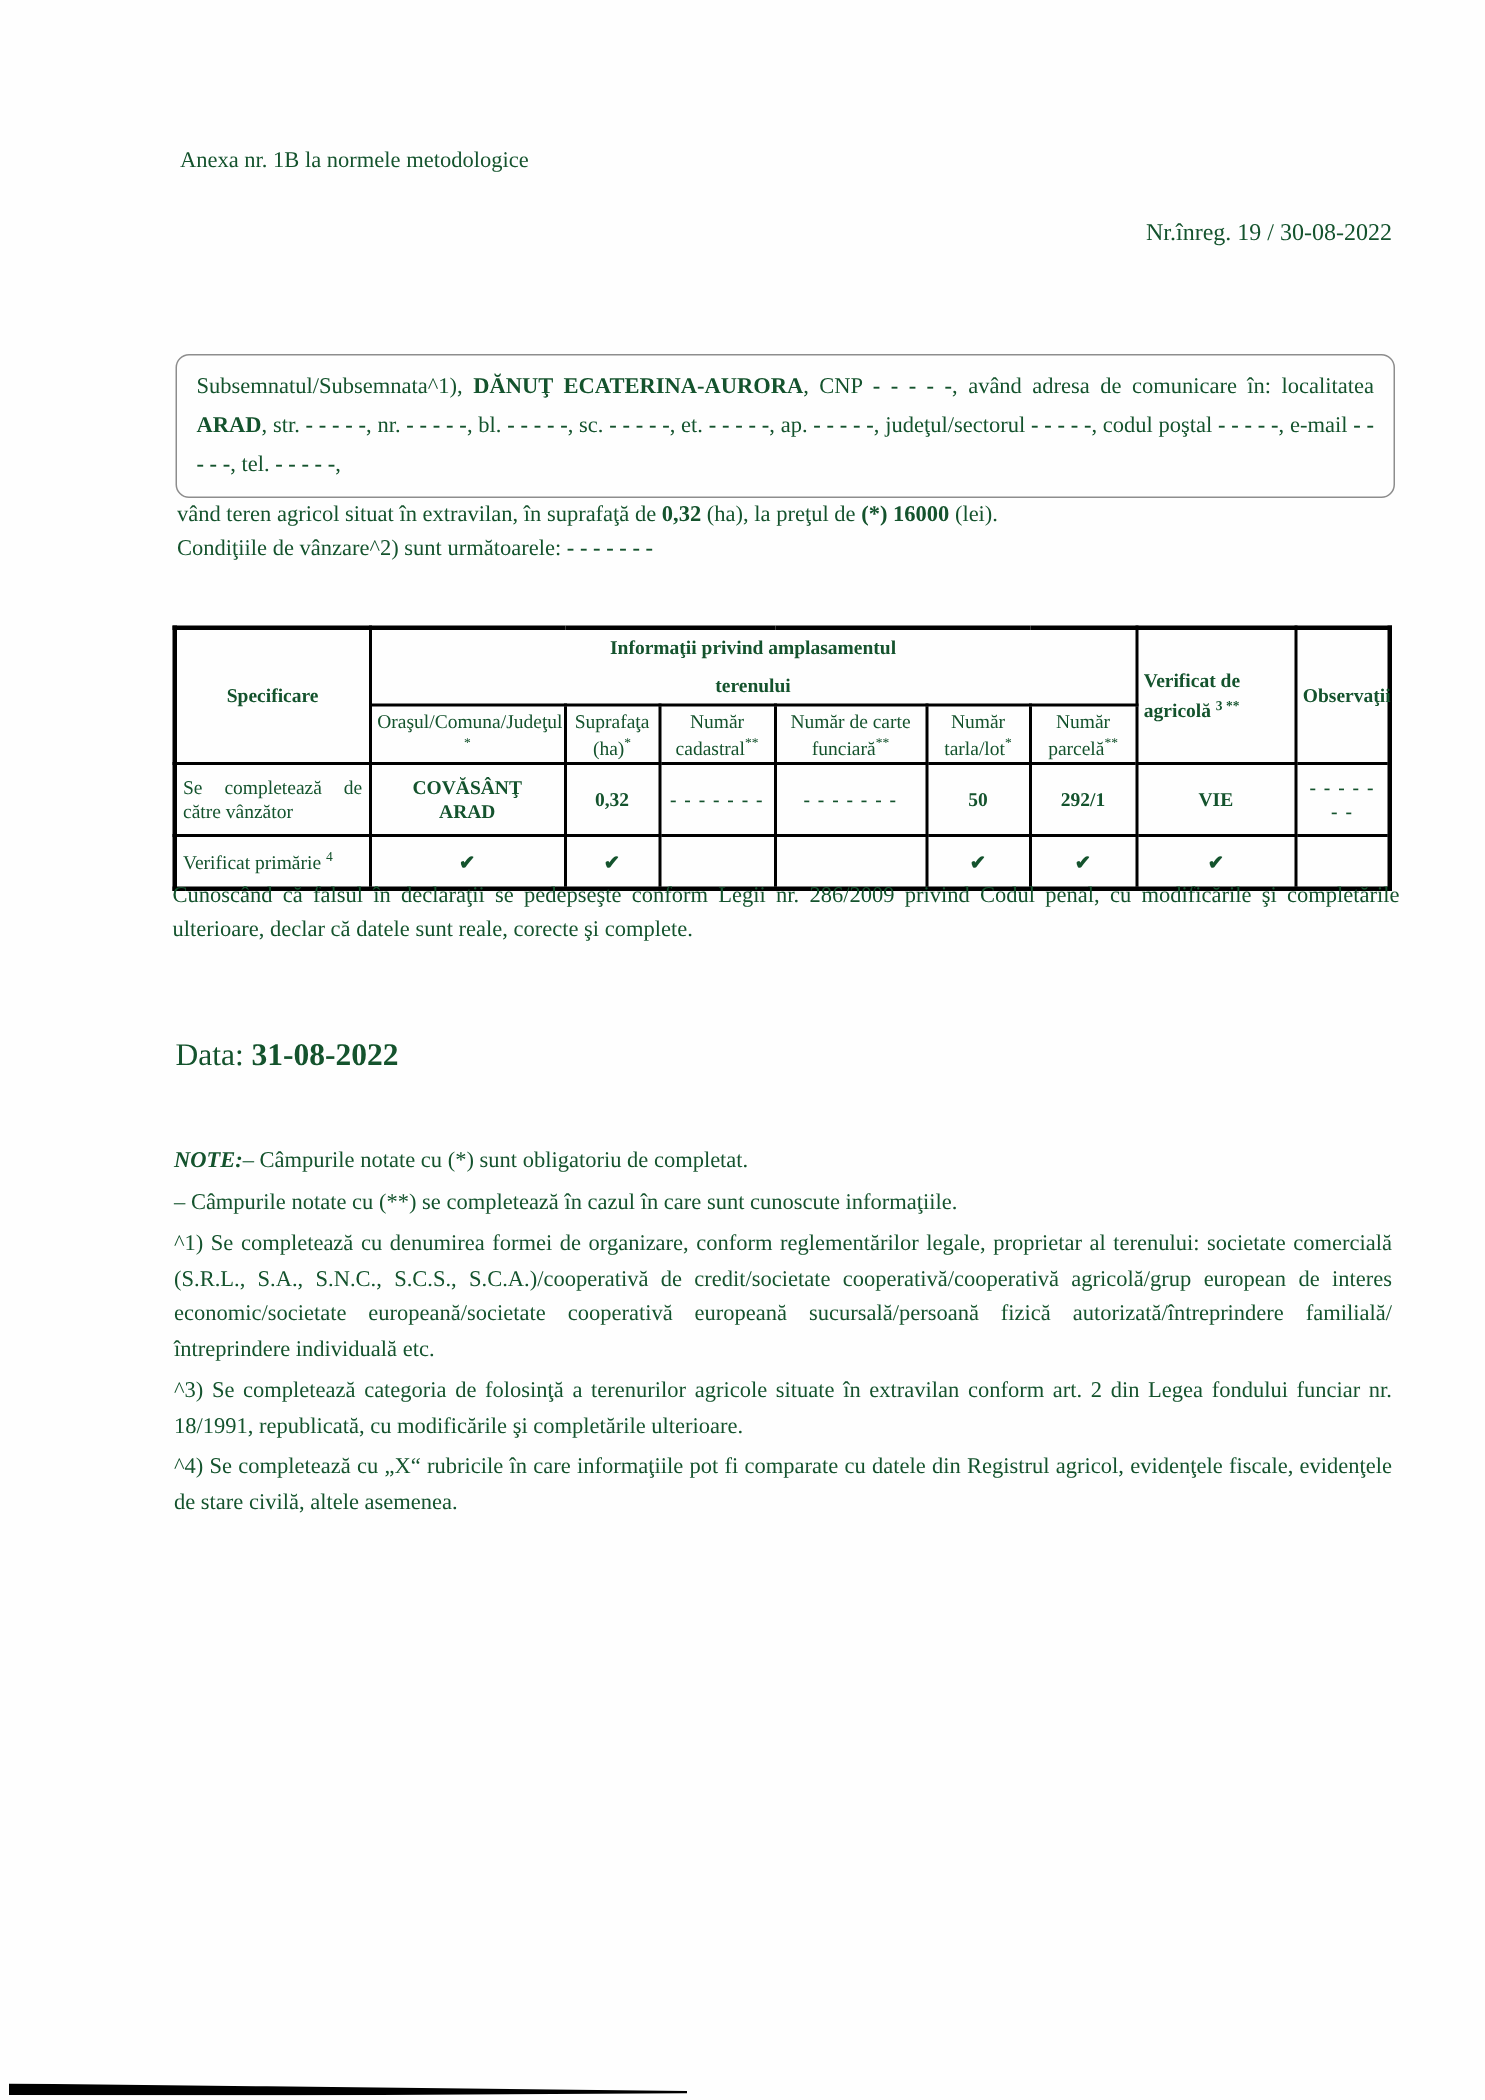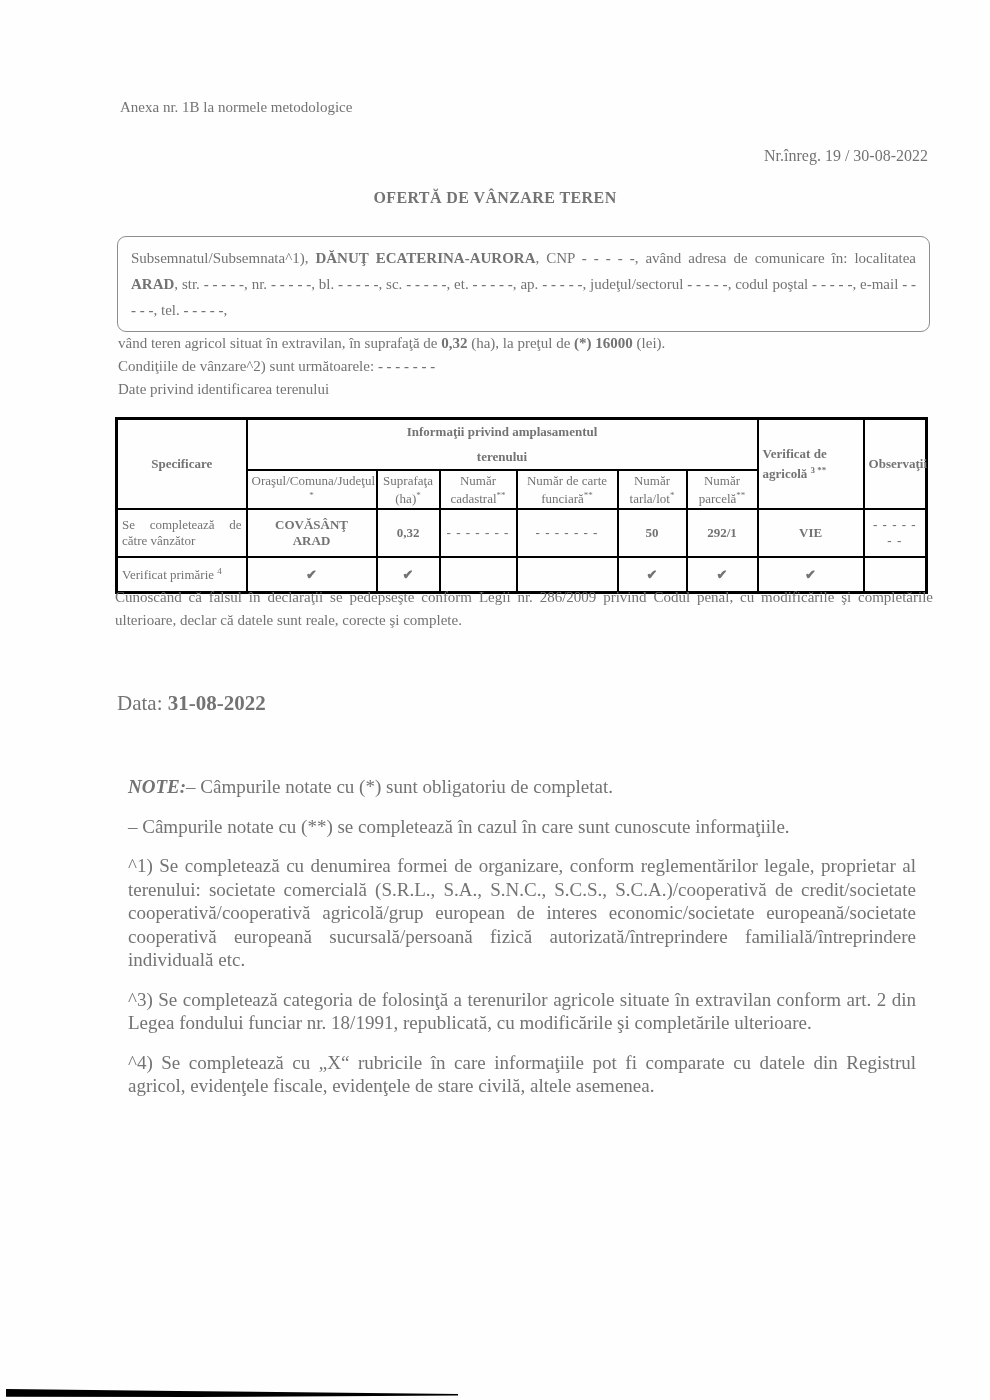--- a/index.html
+++ b/index.html
@@ -1,17 +1,17 @@
 <!DOCTYPE html>
 <html><head>
 <meta charset="utf-8">
 <style>
   html,body{margin:0;padding:0;background:#e8e8e8;}
   .page{position:relative;width:990px;height:1400px;background:#fefefe;
-        font-family:"Liberation Serif", serif;color:#737373;overflow:hidden;}
+        font-family:"Liberation Serif", serif;color:#14532d;overflow:hidden;}
   .annex{position:absolute;left:120px;top:99px;font-size:15px;}
   .nrreg{position:absolute;right:62px;top:147px;font-size:16px;}
   .title{position:absolute;left:0;right:0;top:189px;margin:0;text-align:center;
          font-size:16px;font-weight:bold;letter-spacing:.4px;}
   .intro-box{position:absolute;left:117px;top:236px;width:785px;padding:8px 13px;
          border:1px solid #8d8d8d;border-radius:9px;font-size:15px;line-height:26px;
          text-align:justify;}
   .para{position:absolute;left:118px;width:812px;margin:0;font-size:15px;line-height:23px;}
   .p-vand{top:332px;}
   .p-cond{top:355px;}
@@ -30,44 +30,42 @@
   .amp1{margin-bottom:9px;}
   .cat-cell{padding-left:10px;line-height:17px;}
   .label-cell{font-size:13.5px;padding:2px 6px;margin-top:48px;}
   .just{text-align:justify;}
   .chk{font-size:15px;font-weight:bold;}
   .dash{font-size:12px;letter-spacing:1px;}
   .decl{position:absolute;left:115px;top:586px;width:818px;margin:0;font-size:15px;
         line-height:23px;text-align:justify;}
   .date-line{position:absolute;left:117px;top:691px;margin:0;font-size:21px;}
   .notes{position:absolute;left:112px;top:759px;width:820px;}
-  .notes p{margin:16px;font-size:19px;line-height:23.5px;text-align:justify;}
+  .notes p{margin:4px;font-size:15px;line-height:23.5px;text-align:justify;}
   .scan-bar{position:absolute;left:6px;top:1388px;width:452px;height:9px;background:#000;
         clip-path:polygon(0 12%,38% 32%,100% 66%,100% 84%,42% 100%,0 96%);}
 </style>
 </head>
 <body>
 
 <div class="page">
 
   <div class="annex">Anexa nr. 1B la normele metodologice</div>
 
   <div class="nrreg">Nr.înreg. 19 / 30-08-2022</div>
 
-  <h1 class="title">OFERTĂ DE VÂNZARE TEREN</h1>
 
   <div class="intro-box">
     <span><span>Subsemnatul/Subsemnata^1), </span><span style="font-weight: bold;">DĂNUŢ ECATERINA-AURORA</span><span>, CNP </span><span style="font-weight: bold;">- - - - -</span><span>, având adresa de comunicare în: localitatea </span><span style="font-weight: bold;">ARAD</span><span>, str. </span><span style="font-weight: bold;">- - - - -</span><span>, nr. </span><span style="font-weight: bold;">- - - - -</span><span>, bl. </span><span style="font-weight: bold;">- - - - -</span><span>, sc. </span><span style="font-weight: bold;">- - - - -</span><span>, et. </span><span style="font-weight: bold;">- - - - -</span><span>, ap. </span><span style="font-weight: bold;">- - - - -</span><span>, judeţul/sectorul </span><span style="font-weight: bold;">- - - - -</span><span>, codul poştal </span><span style="font-weight: bold;">- - - - -</span><span>, e-mail </span><span style="font-weight: bold;">- - - - -</span><span>, tel. </span><span style="font-weight: bold;">- - - - -</span><span>,</span></span>
   </div>
 
   <p class="para p-vand"><span>vând teren agricol situat în extravilan, în suprafaţă de </span><span style="font-weight: bold;">0,32</span><span> (ha), la preţul de </span><span style="font-weight: bold;">(*) 16000</span><span> (lei).</span></p>
 
   <p class="para p-cond"><span>Condiţiile de vânzare^2) sunt următoarele: </span><span style="font-weight: bold;">- - - - - - -</span></p>
 
-  <p class="para p-dateid">Date privind identificarea terenului</p>
 
   <table class="land-table">
     <colgroup>
       <col style="width:130px">
         <col style="width:130px">
         <col style="width:63px">
       <col style="width:77px">
         <col style="width:101px">
         <col style="width:69px">
       <col style="width:71px">

